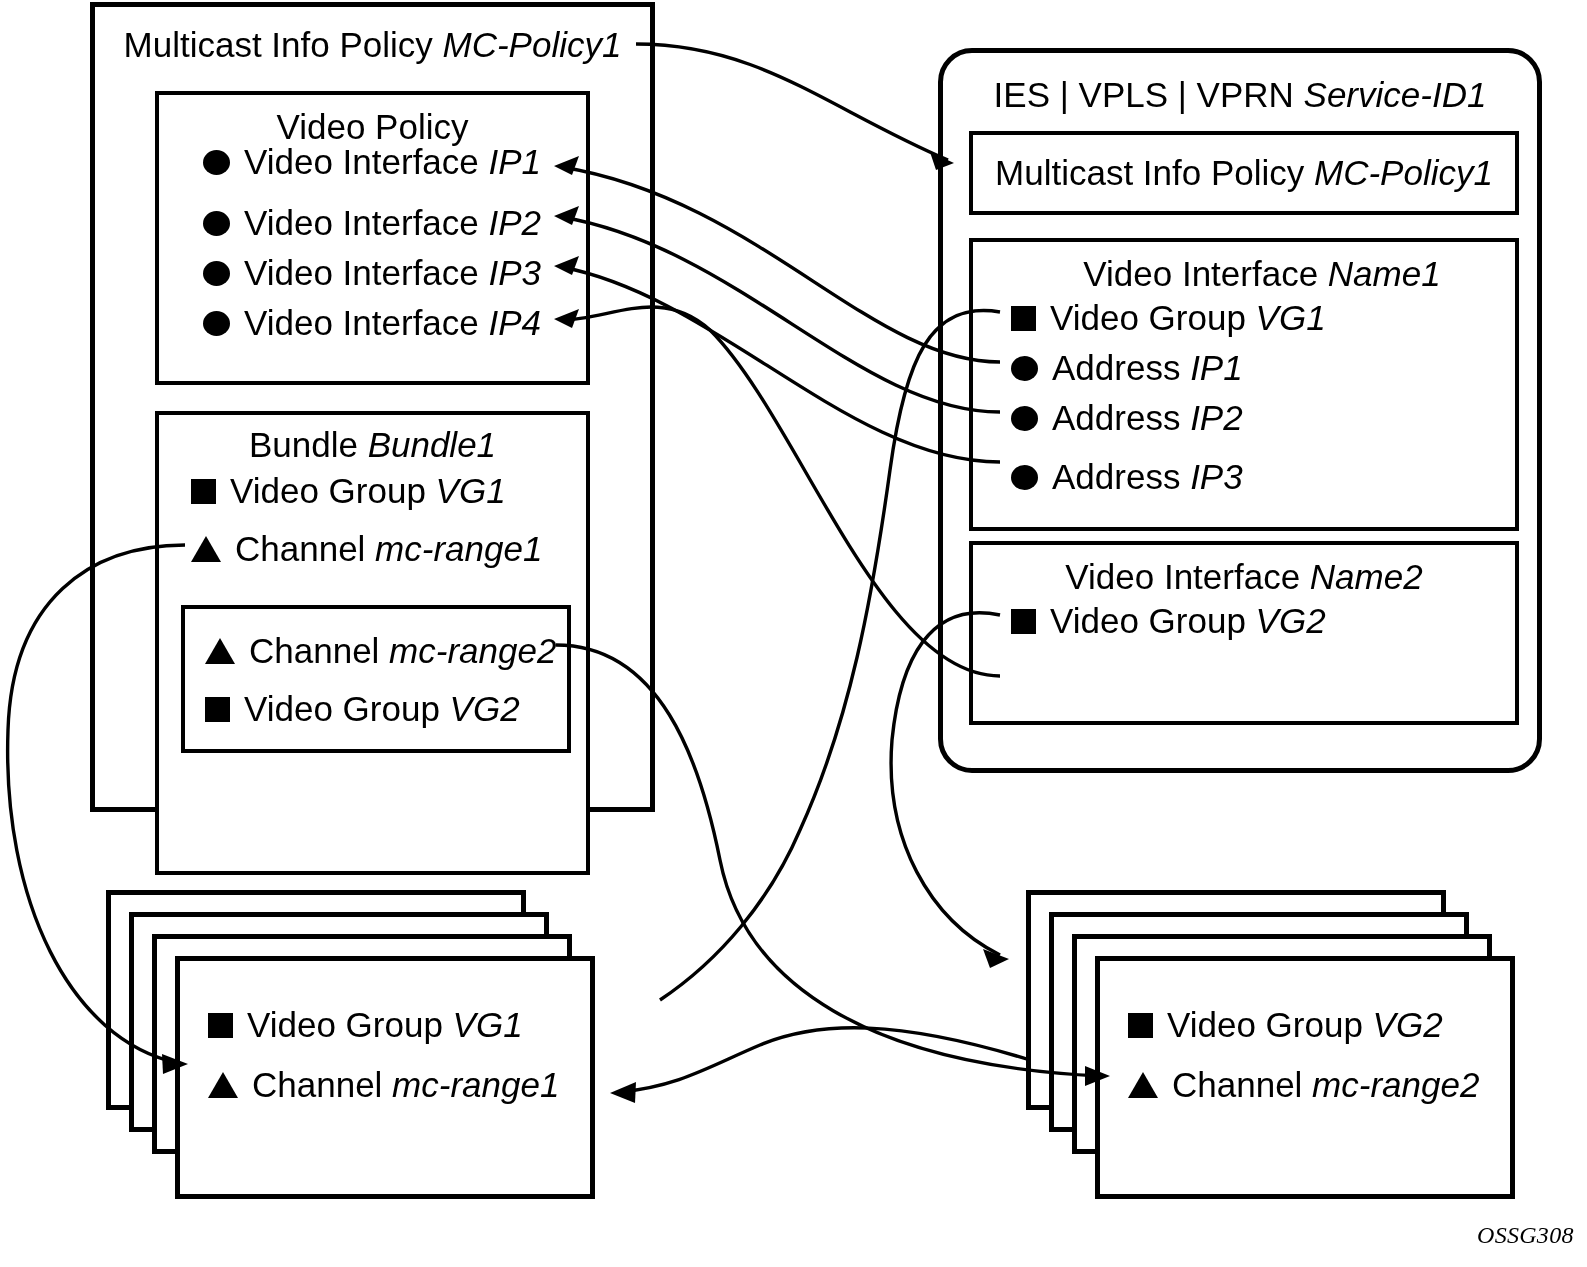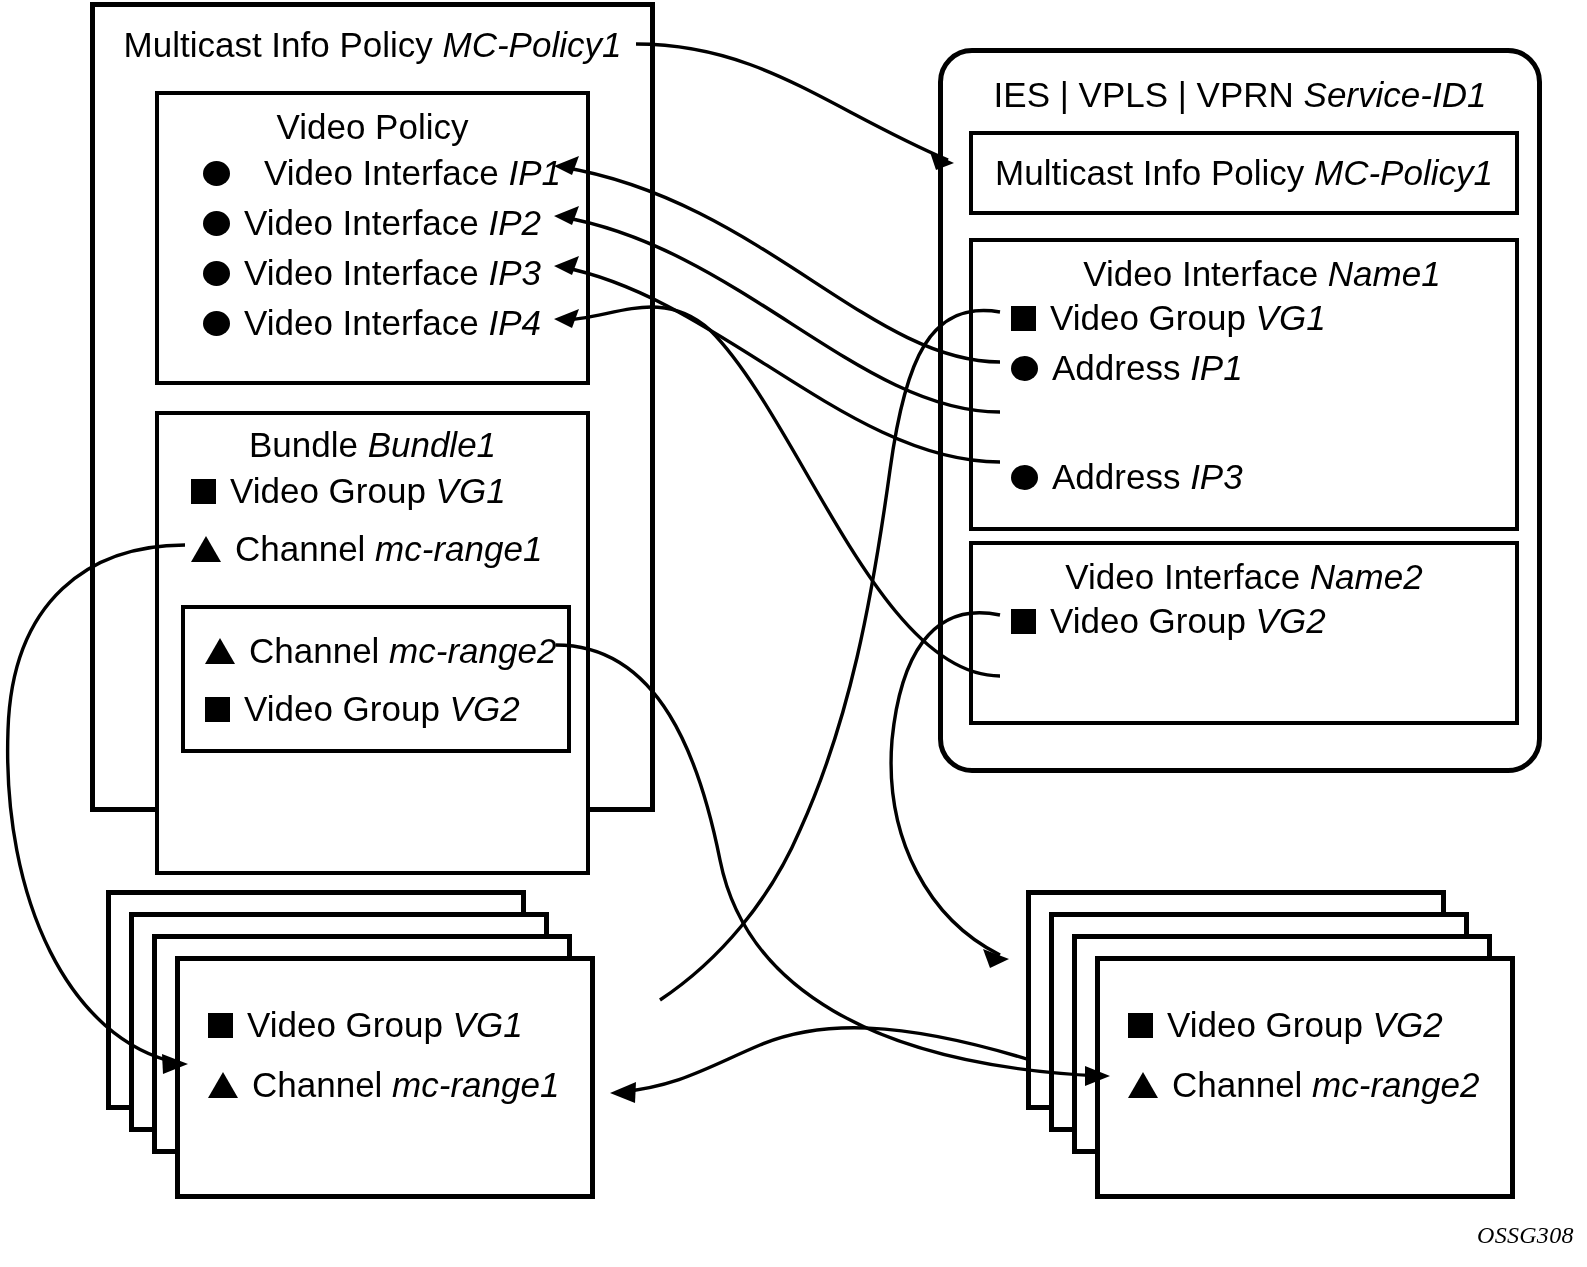--- a/index.html
+++ b/index.html
@@ -90,21 +90,21 @@
 <div id="stage">
 
   <div class="box" style="left:90px; top:2px; width:565px; height:810px;">
     <div class="title" style="top:20px;">
       <span>Multicast Info Policy </span><span class="em">MC-Policy1</span>
     </div>
 
     <div class="box thin" style="left:60px; top:84px; width:435px; height:294px;">
       <div class="title" style="top:14px;">Video Policy</div>
 
-      <div class="row" style="left:44px; top:60px;gap:20px;">
+      <div class="row" style="left:44px; top:49px;">
         <span class="gl circle"></span>
         <span class="lbl"><span>Video Interface </span><span class="em">IP1</span></span>
       </div>
       <div class="row" style="left:44px; top:110px;text-align:right;">
         <span class="gl circle"></span>
         <span class="lbl"><span>Video Interface </span><span class="em">IP2</span></span>
       </div>
       <div class="row" style="left:44px; top:160px;">
         <span class="gl circle"></span>
         <span class="lbl"><span>Video Interface </span><span class="em">IP3</span></span>
@@ -158,20 +158,24 @@
         <span>Video Interface </span><span class="em">Name1</span>
       </div>
       <div class="row" style="left:38px; top:58px;">
         <span class="gl square"></span>
         <span class="lbl"><span>Video Group </span><span class="em">VG1</span></span>
       </div>
       <div class="row" style="left:38px; top:108px;">
         <span class="gl circle"></span>
         <span class="lbl"><span>Address </span><span class="em">IP1</span></span>
       </div>
+      <div class="row" style="left:38px; top:158px;">
+        <span class="gl circle"></span>
+        <span class="lbl"><span>Address </span><span class="em">IP2</span></span>
+      </div>
       <div class="row" style="left:38px; top:208px;margin-top:9px;">
         <span class="gl circle"></span>
         <span class="lbl"><span>Address </span><span class="em">IP3</span></span>
       </div>
     </div>
 
     <div class="box thin" style="left:26px; top:488px; width:550px; height:184px;">
       <div class="title" style="top:14px;">
         <span>Video Interface </span><span class="em">Name2</span>
       </div>

